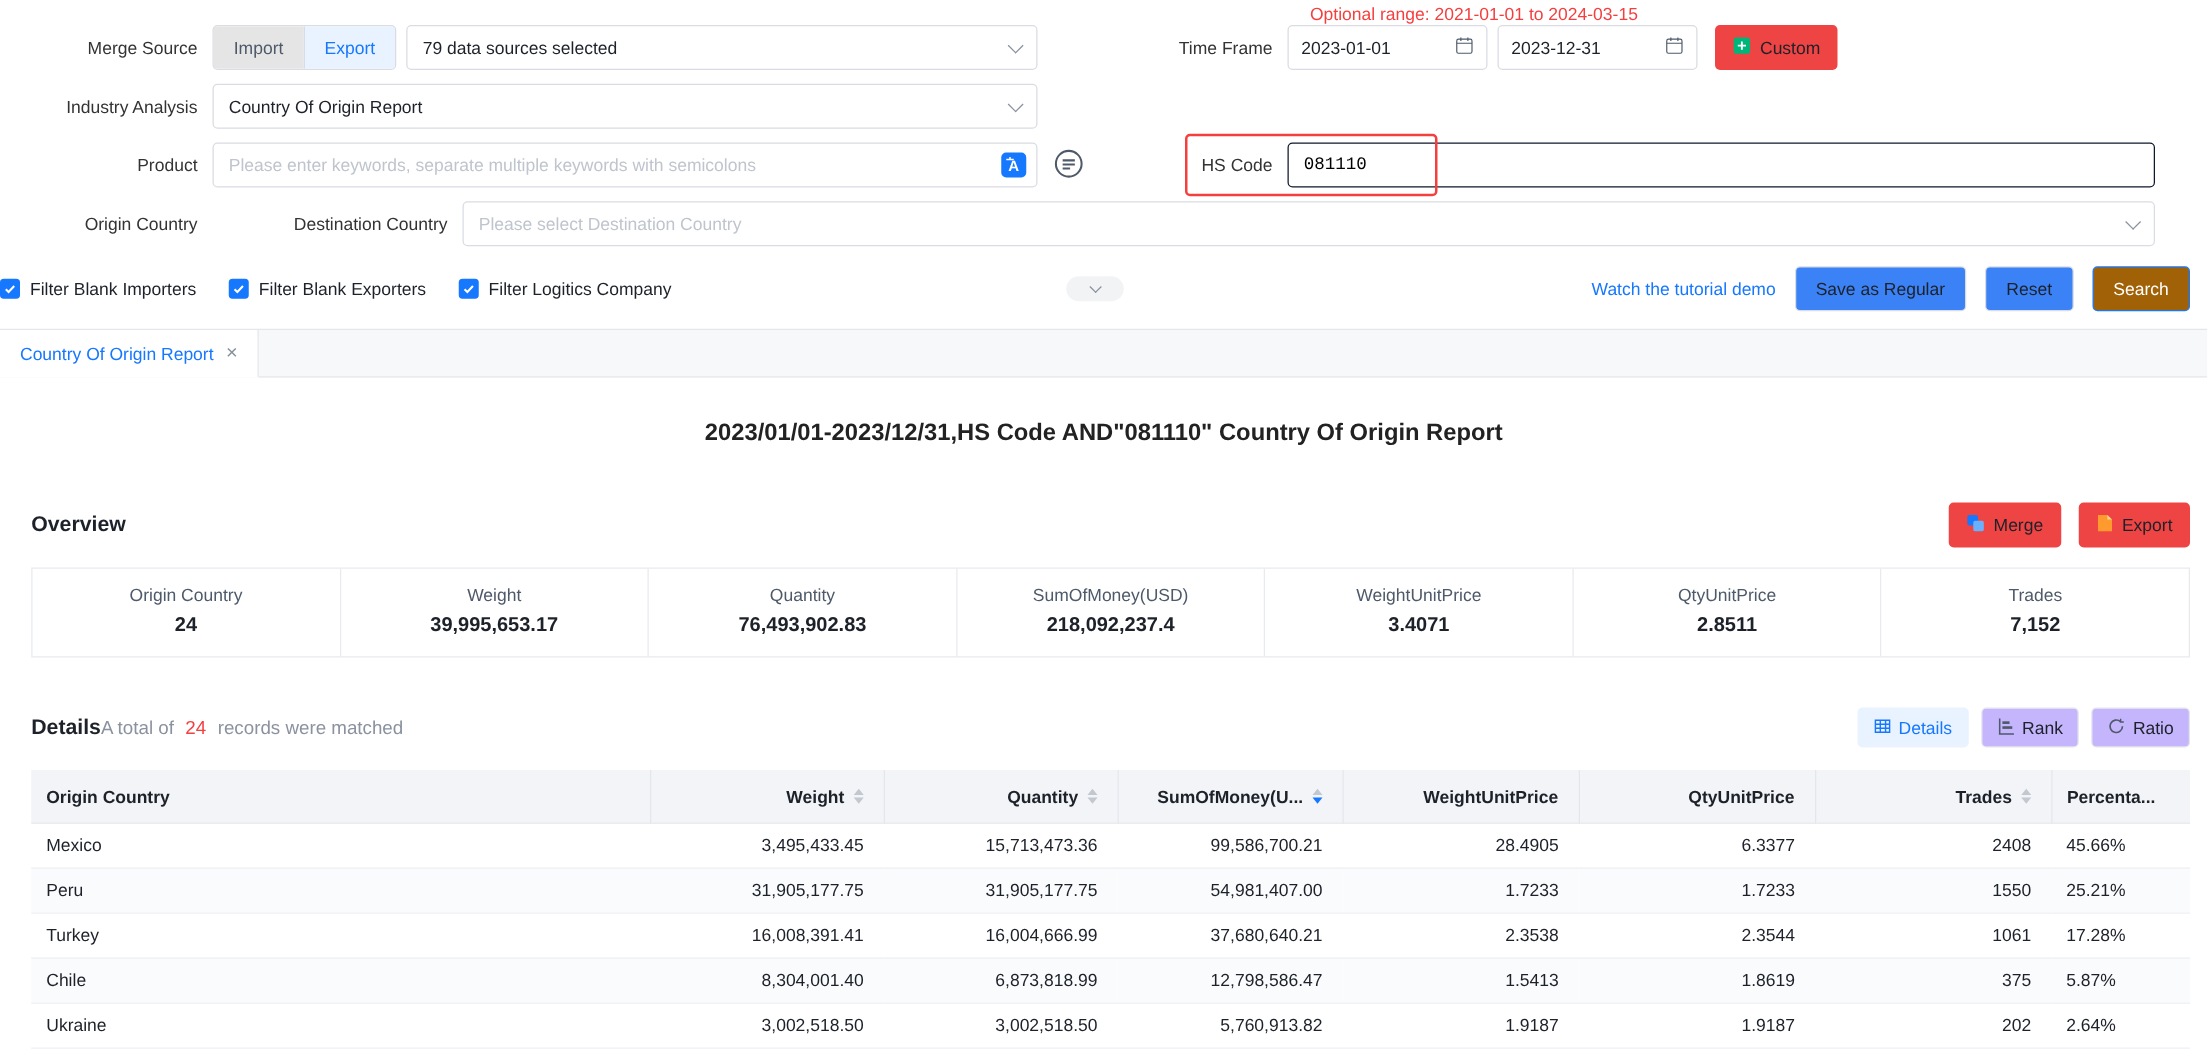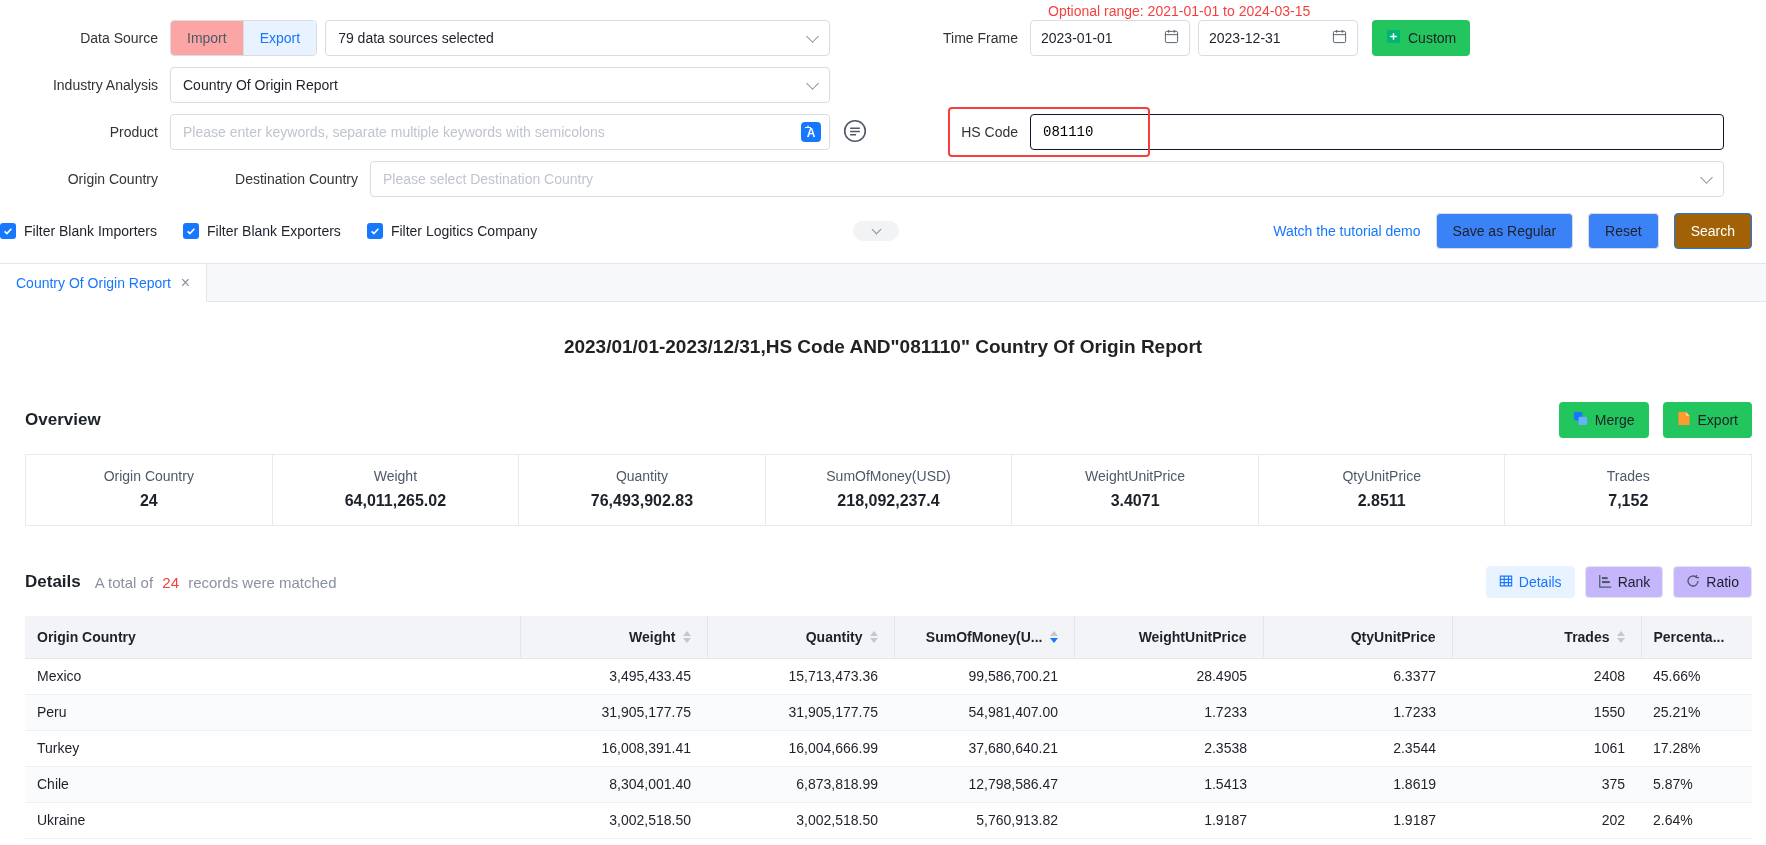--- a/index.html
+++ b/index.html
@@ -9,30 +9,30 @@
   
   .filter-panel { position:relative; padding:20px 14px 12px 0; border-bottom:1px solid #e5e6eb; }
   .optional-range { position:absolute; top:3px; left:1048px; color:#f53f3f; font-size:14px; }
   .frow { display:flex; align-items:center; margin-bottom:11px; position:relative; }
   .flabel { flex:0 0 170px; text-align:right; padding-right:12px; font-size:14px; color:#333; }
   .flabel-r { flex:0 0 200px; text-align:right; padding-right:12px; font-size:14px; color:#333; }
   .flabel-hs { flex:0 0 160px; text-align:right; padding-right:12px; font-size:14px; color:#333; }
   .lf { flex:0 0 660px; display:flex; gap:8px; }
   .ctl { height:36px; border:1px solid #d9dce3; border-radius:4px; background:#fff; font-size:14px; }
   .seg-group { display:flex; height:36px; border:1px solid #d9dce3; border-radius:4px; overflow:hidden; }
-  .seg { border:none; background:#fca5a5; color:#4e5969; padding:0 16px; font-size:14px; cursor:pointer; }
+  .seg { border:none; background:#e5e5e5; color:#4e5969; padding:0 16px; font-size:14px; cursor:pointer; }
   .seg + .seg { border-left:1px solid #d9dce3; }
   .seg.active { background:#e8f3ff; color:#1677ff; }
   .select { display:flex; align-items:center; justify-content:space-between; padding:0 12px; cursor:pointer; }
   .select .val { color:#1d2129; }
   .select .ph { color:#bfc4cd; }
   .chev { width:9px; height:9px; border-right:1.5px solid #8a919f; border-bottom:1.5px solid #8a919f; transform:rotate(45deg); margin-top:-4px; flex:none; }
   .flex1 { flex:1; }
   .date-input { width:160px; display:flex; align-items:center; justify-content:space-between; padding:0 10px; cursor:pointer; }
-  .chip-btn { display:inline-flex; align-items:center; gap:7px; height:36px; padding:0 14px; background:#22c55e; border:none; border-radius:4px; font-size:14px; color:#1d2129; cursor:pointer; }
+  .chip-btn { display:inline-flex; align-items:center; gap:7px; height:36px; padding:0 14px; background:#ef4444; border:none; border-radius:4px; font-size:14px; color:#1d2129; cursor:pointer; }
   .custom-btn { margin-left:14px; }
   .txt-input { width:100%; height:36px; border:1px solid #d9dce3; border-radius:4px; padding:0 40px 0 12px; font-size:14px; color:#1d2129; }
   .txt-input::placeholder { color:#bfc4cd; }
   .input-wrap { position:relative; flex:0 0 660px; }
   .trans-icon { position:absolute; right:8px; top:7px; cursor:pointer; }
   .circle-btn { margin-left:10px; width:30px; height:30px; border:none; background:transparent; cursor:pointer; flex:none; }
   .rf { flex:1; margin-right:28px; }
   .hs-input { height:36px; border:1px solid #0f172a; border-radius:4px; padding:0 12px; font-size:14px; width:100%;font-family:Liberation Mono, monospace; }
   .hs-highlight { position:absolute; left:948px; top:-7px; width:202px; height:50px; border:2px solid #f53f3f; border-radius:4px; pointer-events:none; }
 
@@ -58,21 +58,21 @@
   .overview-row { margin-top:44px; }
   .h2 { font-size:17px; font-weight:700; color:#1d2129; }
   .ov-btns { margin-left:auto; display:flex; gap:14px; }
   .stats-panel { margin:16px 14px 0 25px; border:1px solid #e8eaef; display:flex; }
   .stat { flex:1; text-align:center; padding:13px 0 15px; border-right:1px solid #e8eaef; }
   .stat:last-child { border-right:none; }
   .stat-label { font-size:14px; color:#4e5969; }
   .stat-value { font-size:16px; font-weight:700; color:#1d2129; margin-top:8px; }
 
   .details-row { margin-top:40px; }
-  .summary { margin-left:14px; font-size:15px; color:#8a919f; }
+  .summary { font-size:15px; color:#8a919f; }
   .summary .red { color:#f53f3f; margin:0 5px; }
   .view-btns { margin-left:auto; display:flex; gap:10px; }
   .view-btn { height:32px; display:inline-flex; align-items:center; gap:6px; padding:0 12px; border:1px solid #e5e6eb; border-radius:4px; background:#c4b5fd; font-size:14px; color:#1d2129; cursor:pointer; }
   .view-btn.active { background:#e8f3ff; border-color:#e8f3ff; color:#1677ff; }
 
   
   table { border-collapse:collapse; table-layout:fixed; margin:18px 14px 0 25px; width:1727px; }
   thead th { background:#f2f4f7; height:42px; font-size:14px; font-weight:700; color:#1d2129; border-right:1px solid #e3e6eb; border-bottom:1px solid #e3e6eb; padding:0; }
   thead th:last-child { border-right:none; }
   .hcell { display:flex; align-items:center; }
@@ -90,21 +90,21 @@
 </style>
 </head>
 <body>
 
 <div class="page">
 
   <section class="filter-panel">
     <div class="optional-range">Optional range: 2021-01-01 to 2024-03-15</div>
 
     <div class="frow">
-      <div class="flabel">Data Source</div>
+      <div class="flabel">Merge Source</div>
       <div class="lf">
         <div class="seg-group">
           <button class="seg">Import</button>
           <button class="seg active">Export</button>
         </div>
         <div class="ctl select flex1">
           <span class="val">79 data sources selected</span>
           <span class="chev"></span>
         </div>
       </div>
@@ -238,21 +238,21 @@
     </div>
   </div>
 
   <div class="stats-panel">
     <div class="stat">
       <div class="stat-label">Origin Country</div>
       <div class="stat-value">24</div>
     </div>
     <div class="stat">
       <div class="stat-label">Weight</div>
-      <div class="stat-value">64,011,265.02</div>
+      <div class="stat-value">39,995,653.17</div>
     </div>
     <div class="stat">
       <div class="stat-label">Quantity</div>
       <div class="stat-value">76,493,902.83</div>
     </div>
     <div class="stat">
       <div class="stat-label">SumOfMoney(USD)</div>
       <div class="stat-value">218,092,237.4</div>
     </div>
     <div class="stat">

